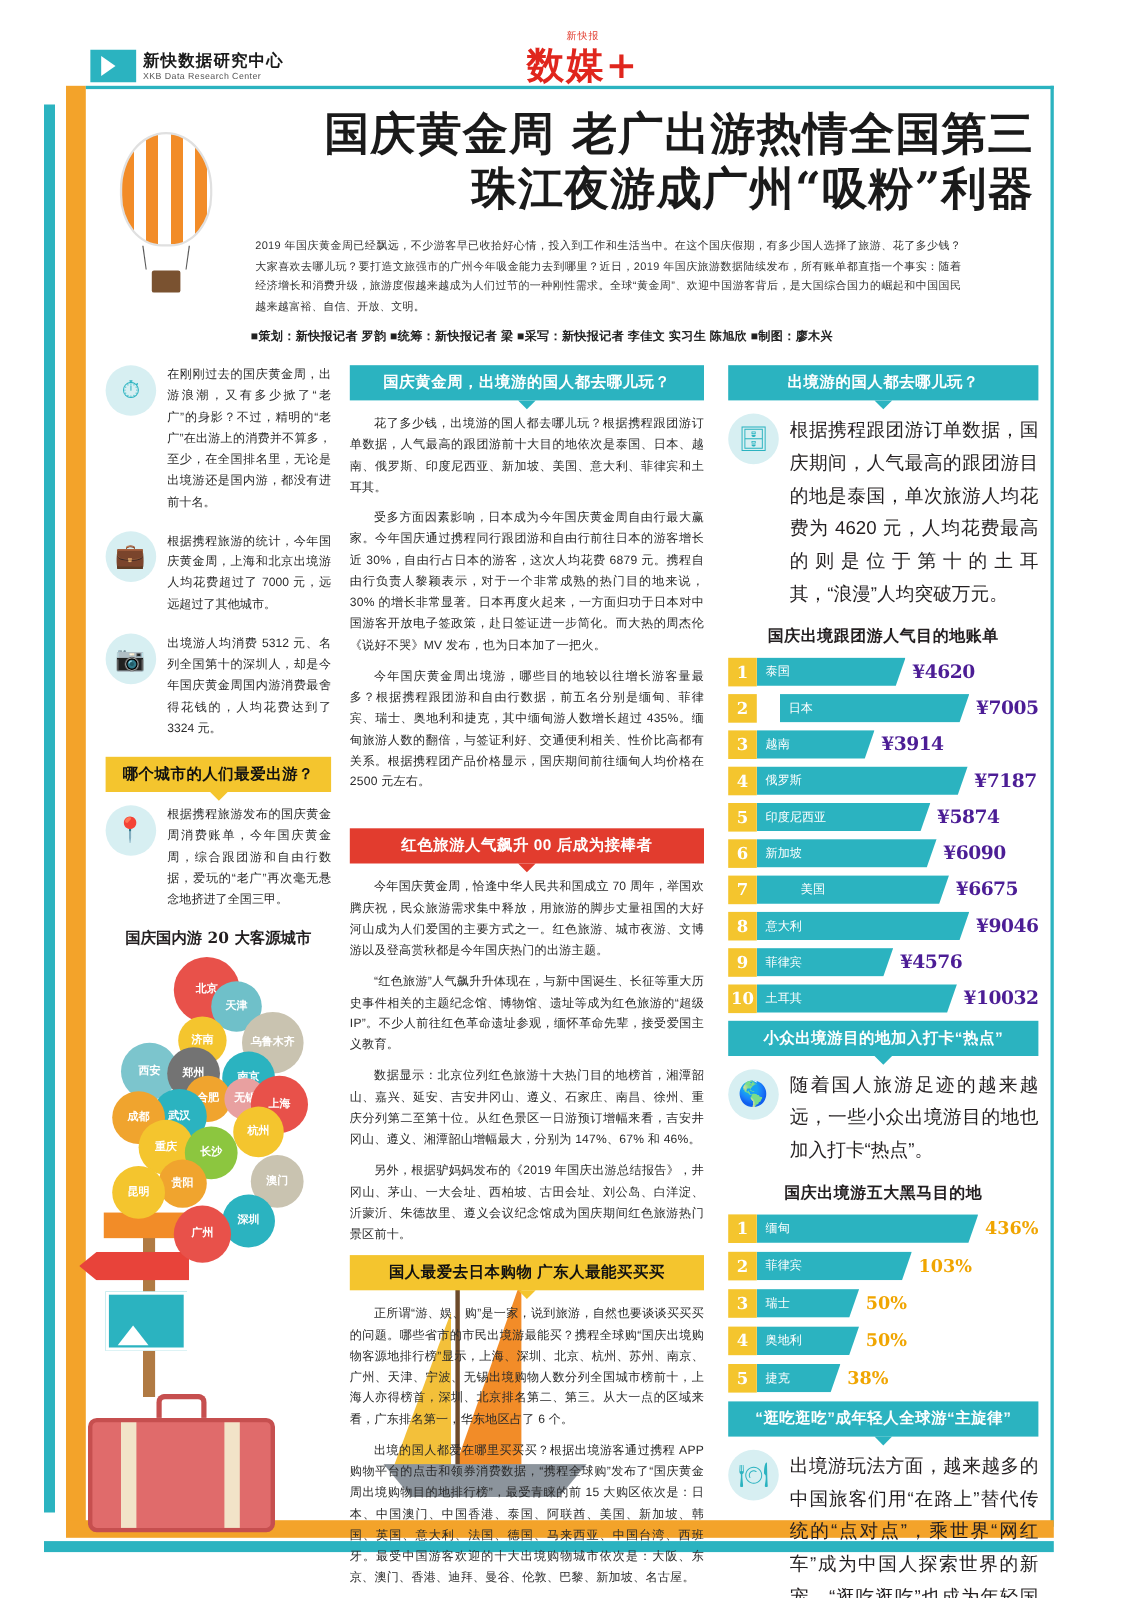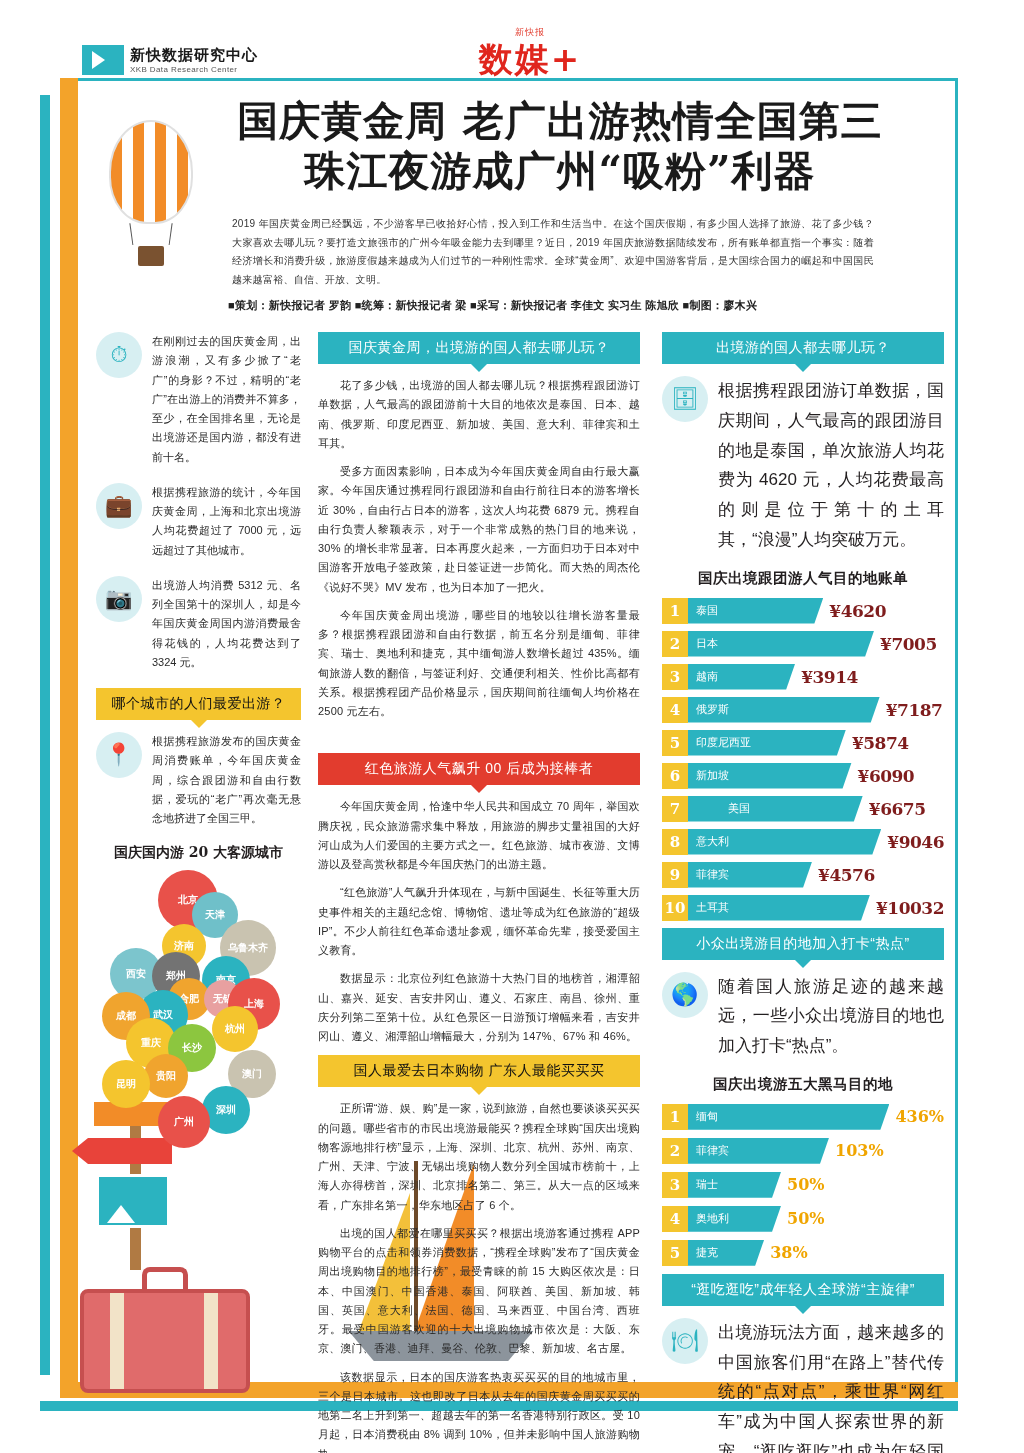--- a/index.html
+++ b/index.html
@@ -74,21 +74,21 @@
   .brand-small {
     font-size: 9px; color: #e23c2e; letter-spacing: 1px; margin-bottom: -2px;
   }
   .brand-big {
     font-size: 34px; font-weight: bold; color: #e0261d; letter-spacing: 2px;
     font-family: "DejaVu Serif", serif;
   }
 
   
   .headline {
-    position: absolute; left: 180px; top: 96px; width: 760px; text-align: center;
+    position: absolute; left: 180px; top: 96px; width: 760px; text-align: right;
   }
   .headline h1 {
     margin: 0; font-size: 41px; line-height: 1.22; letter-spacing: 1px;
     font-family: "DejaVu Serif", serif; font-weight: bold; color: #1a1a1a;
   }
 
   
   .lede {
     position: absolute; left: 232px; top: 215px; width: 642px;
     font-size: 10px; line-height: 1.85; text-align: justify; color: #333;
@@ -102,21 +102,21 @@
   
   .col { position: absolute; top: 332px; }
   .col-left  { left: 96px;  width: 205px; }
   .col-mid   { left: 318px; width: 322px; }
   .col-right { left: 662px; width: 282px; }
 
   
   .banner {
     position: relative; margin: 0 0 12px 0;
     background: #f4c52e; color: #0f0f0f;
-    font-size: 14px; font-weight: normal; text-align: center;
+    font-size: 14px; font-weight: bold; text-align: center;
     padding: 7px 6px; letter-spacing: .5px;
   }
   .banner.teal { background: #2bb3c0; color: #fff; }
   .banner.red  { background: #e23c2e; color: #fff; margin-top: 32px; }
   .banner.gold { background: #f4c52e; color: #111; }
   .banner:after {
     content: ""; position: absolute; left: 50%; bottom: -8px; margin-left: -8px;
     border-left: 8px solid transparent; border-right: 8px solid transparent;
     border-top: 8px solid #f4c52e;
   }
@@ -161,21 +161,21 @@
     background: #f4c52e; color: #fff; font-weight: bold; font-size: 15px;
     display: flex; align-items: center; justify-content: center;
     font-family: "DejaVu Serif", serif;
   }
   .rank-bar {
     height: 26px; background: #2bb3c0; color: #fff; font-size: 11px;
     display: flex; align-items: center; padding-left: 8px;
     clip-path: polygon(0 0, 100% 0, calc(100% - 9px) 100%, 0 100%);
   }
   .rank-val {
-    margin-left: 6px; font-size: 17px; font-weight: bold; color: #7f1d1d;
+    margin-left: 6px; font-size: 17px; font-weight: bold; color: #4c1d95;
     font-family: "DejaVu Serif", serif; letter-spacing: -.5px;
   }
 
   
   .dh-row { display: flex; align-items: center; margin-bottom: 8px; height: 26px; }
   .dh-num {
     width: 26px; height: 26px; flex: 0 0 26px; background: #f4c52e; color: #fff;
     font-weight: bold; font-size: 15px; display: flex; align-items: center;
     justify-content: center; font-family: "DejaVu Serif", serif;
   }
@@ -349,20 +349,21 @@
 
   <div class="banner teal">国庆黄金周，出境游的国人都去哪儿玩？</div>
   <p class="body">花了多少钱，出境游的国人都去哪儿玩？根据携程跟团游订单数据，人气最高的跟团游前十大目的地依次是泰国、日本、越南、俄罗斯、印度尼西亚、新加坡、美国、意大利、菲律宾和土耳其。</p>
   <p class="body">受多方面因素影响，日本成为今年国庆黄金周自由行最大赢家。今年国庆通过携程同行跟团游和自由行前往日本的游客增长近 30%，自由行占日本的游客，这次人均花费 6879 元。携程自由行负责人黎颖表示，对于一个非常成熟的热门目的地来说，30% 的增长非常显著。日本再度火起来，一方面归功于日本对中国游客开放电子签政策，赴日签证进一步简化。而大热的周杰伦《说好不哭》MV 发布，也为日本加了一把火。</p>
   <p class="body">今年国庆黄金周出境游，哪些目的地较以往增长游客量最多？根据携程跟团游和自由行数据，前五名分别是缅甸、菲律宾、瑞士、奥地利和捷克，其中缅甸游人数增长超过 435%。缅甸旅游人数的翻倍，与签证利好、交通便利相关、性价比高都有关系。根据携程团产品价格显示，国庆期间前往缅甸人均价格在 2500 元左右。</p>
 
   <div class="banner red">红色旅游人气飙升  00 后成为接棒者</div>
   <p class="body">今年国庆黄金周，恰逢中华人民共和国成立 70 周年，举国欢腾庆祝，民众旅游需求集中释放，用旅游的脚步丈量祖国的大好河山成为人们爱国的主要方式之一。红色旅游、城市夜游、文博游以及登高赏秋都是今年国庆热门的出游主题。</p>
   <p class="body">“红色旅游”人气飙升升体现在，与新中国诞生、长征等重大历史事件相关的主题纪念馆、博物馆、遗址等成为红色旅游的“超级 IP”。不少人前往红色革命遗址参观，缅怀革命先辈，接受爱国主义教育。</p>
   <p class="body">数据显示：北京位列红色旅游十大热门目的地榜首，湘潭韶山、嘉兴、延安、吉安井冈山、遵义、石家庄、南昌、徐州、重庆分列第二至第十位。从红色景区一日游预订增幅来看，吉安井冈山、遵义、湘潭韶山增幅最大，分别为 147%、67% 和 46%。</p>
+  <p class="body">另外，根据驴妈妈发布的《2019 年国庆出游总结报告》，井冈山、茅山、一大会址、西柏坡、古田会址、刘公岛、白洋淀、沂蒙沂、朱德故里、遵义会议纪念馆成为国庆期间红色旅游热门景区前十。</p>
 
   <div class="banner gold">国人最爱去日本购物  广东人最能买买买</div>
   <p class="body">正所谓“游、娱、购”是一家，说到旅游，自然也要谈谈买买买的问题。哪些省市的市民出境游最能买？携程全球购“国庆出境购物客源地排行榜”显示，上海、深圳、北京、杭州、苏州、南京、广州、天津、宁波、无锡出境购物人数分列全国城市榜前十，上海人亦得榜首，深圳、北京排名第二、第三。从大一点的区域来看，广东排名第一，华东地区占了 6 个。</p>
   <p class="body">出境的国人都爱在哪里买买买？根据出境游客通过携程 APP 购物平台的点击和领券消费数据，“携程全球购”发布了“国庆黄金周出境购物目的地排行榜”，最受青睐的前 15 大购区依次是：日本、中国澳门、中国香港、泰国、阿联酋、美国、新加坡、韩国、英国、意大利、法国、德国、马来西亚、中国台湾、西班牙。最受中国游客欢迎的十大出境购物城市依次是：大阪、东京、澳门、香港、迪拜、曼谷、伦敦、巴黎、新加坡、名古屋。</p>
   <p class="body">该数据显示，日本的国庆游客热衷买买买的目的地城市里，三个是日本城市。这也即改了日本从去年的国庆黄金周买买买的地第二名上升到第一、超越去年的第一名香港特别行政区。受 10 月起，日本消费税由 8% 调到 10%，但并未影响中国人旅游购物热。</p>
 
 </div>
 
 <div class="col col-right">
 
@@ -375,21 +376,21 @@
 
   <div class="rank-title">国庆出境跟团游人气目的地账单</div>
   <div id="rank-list">
       <div class="rank-row">
         <div class="rank-num">1</div>
         <div class="rank-bar" style="width: 48%;">泰国</div>
         <div class="rank-val">¥4620</div>
       </div>
       <div class="rank-row">
         <div class="rank-num">2</div>
-        <div class="rank-bar" style="width: 66%;">日本</div>
+        <div class="rank-bar" style="width: 66%; margin-left: 21px;">日本</div>
         <div class="rank-val">¥7005</div>
       </div>
       <div class="rank-row">
         <div class="rank-num">3</div>
         <div class="rank-bar" style="width: 38%;">越南</div>
         <div class="rank-val">¥3914</div>
       </div>
       <div class="rank-row">
         <div class="rank-num">4</div>
         <div class="rank-bar" style="width: 68%;">俄罗斯</div>

